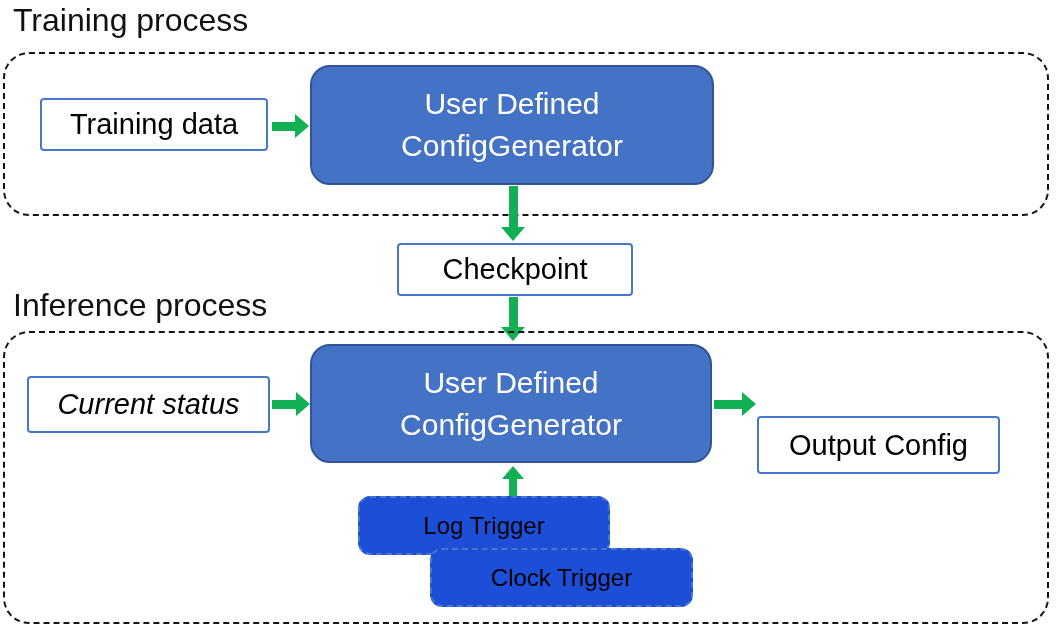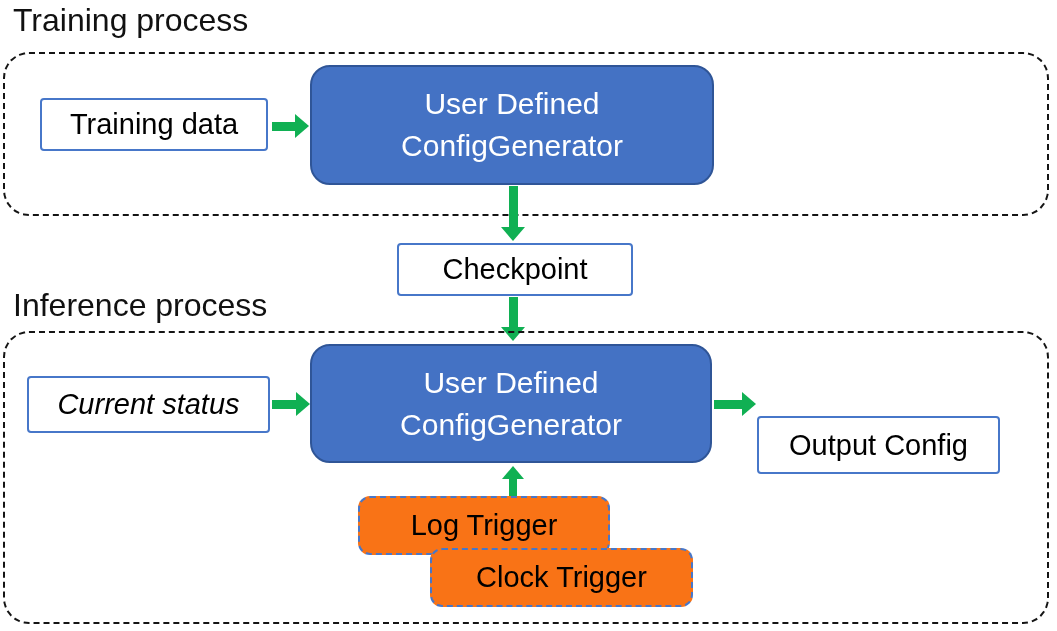--- a/index.html
+++ b/index.html
@@ -31,24 +31,24 @@
     display:flex;align-items:center;justify-content:center;
     font-size:29px;color:#000;white-space:nowrap;
   }
   .blue-box{
     position:absolute;background:var(--blue-fill);border:2px solid var(--blue-border);
     border-radius:20px;box-sizing:border-box;color:var(--box-text);
     display:flex;flex-direction:column;align-items:center;justify-content:center;
     font-size:30px;line-height:42px;text-align:center;white-space:nowrap;
   }
   .trigger-box{
-    position:absolute;background:#f97316;border:2px dashed var(--box-border);
+    position:absolute;background:#1d4ed8;border:2px dashed var(--box-border);
     border-radius:12px;box-sizing:border-box;
     display:flex;align-items:center;justify-content:center;
-    font-size:29px;color:#000;white-space:nowrap;
+    font-size:24px;color:#000;white-space:nowrap;
   }
   .arrow{position:absolute;}
   .arrow .shaft{position:absolute;background:var(--green);}
   .arrow .head{position:absolute;width:0;height:0;}
   
   .arrow.right .shaft{left:0;right:13px;top:8px;height:9px;}
   .arrow.right .head{
     right:0;top:0;
     border-top:12px solid transparent;border-bottom:12px solid transparent;
     border-left:14px solid var(--green);

